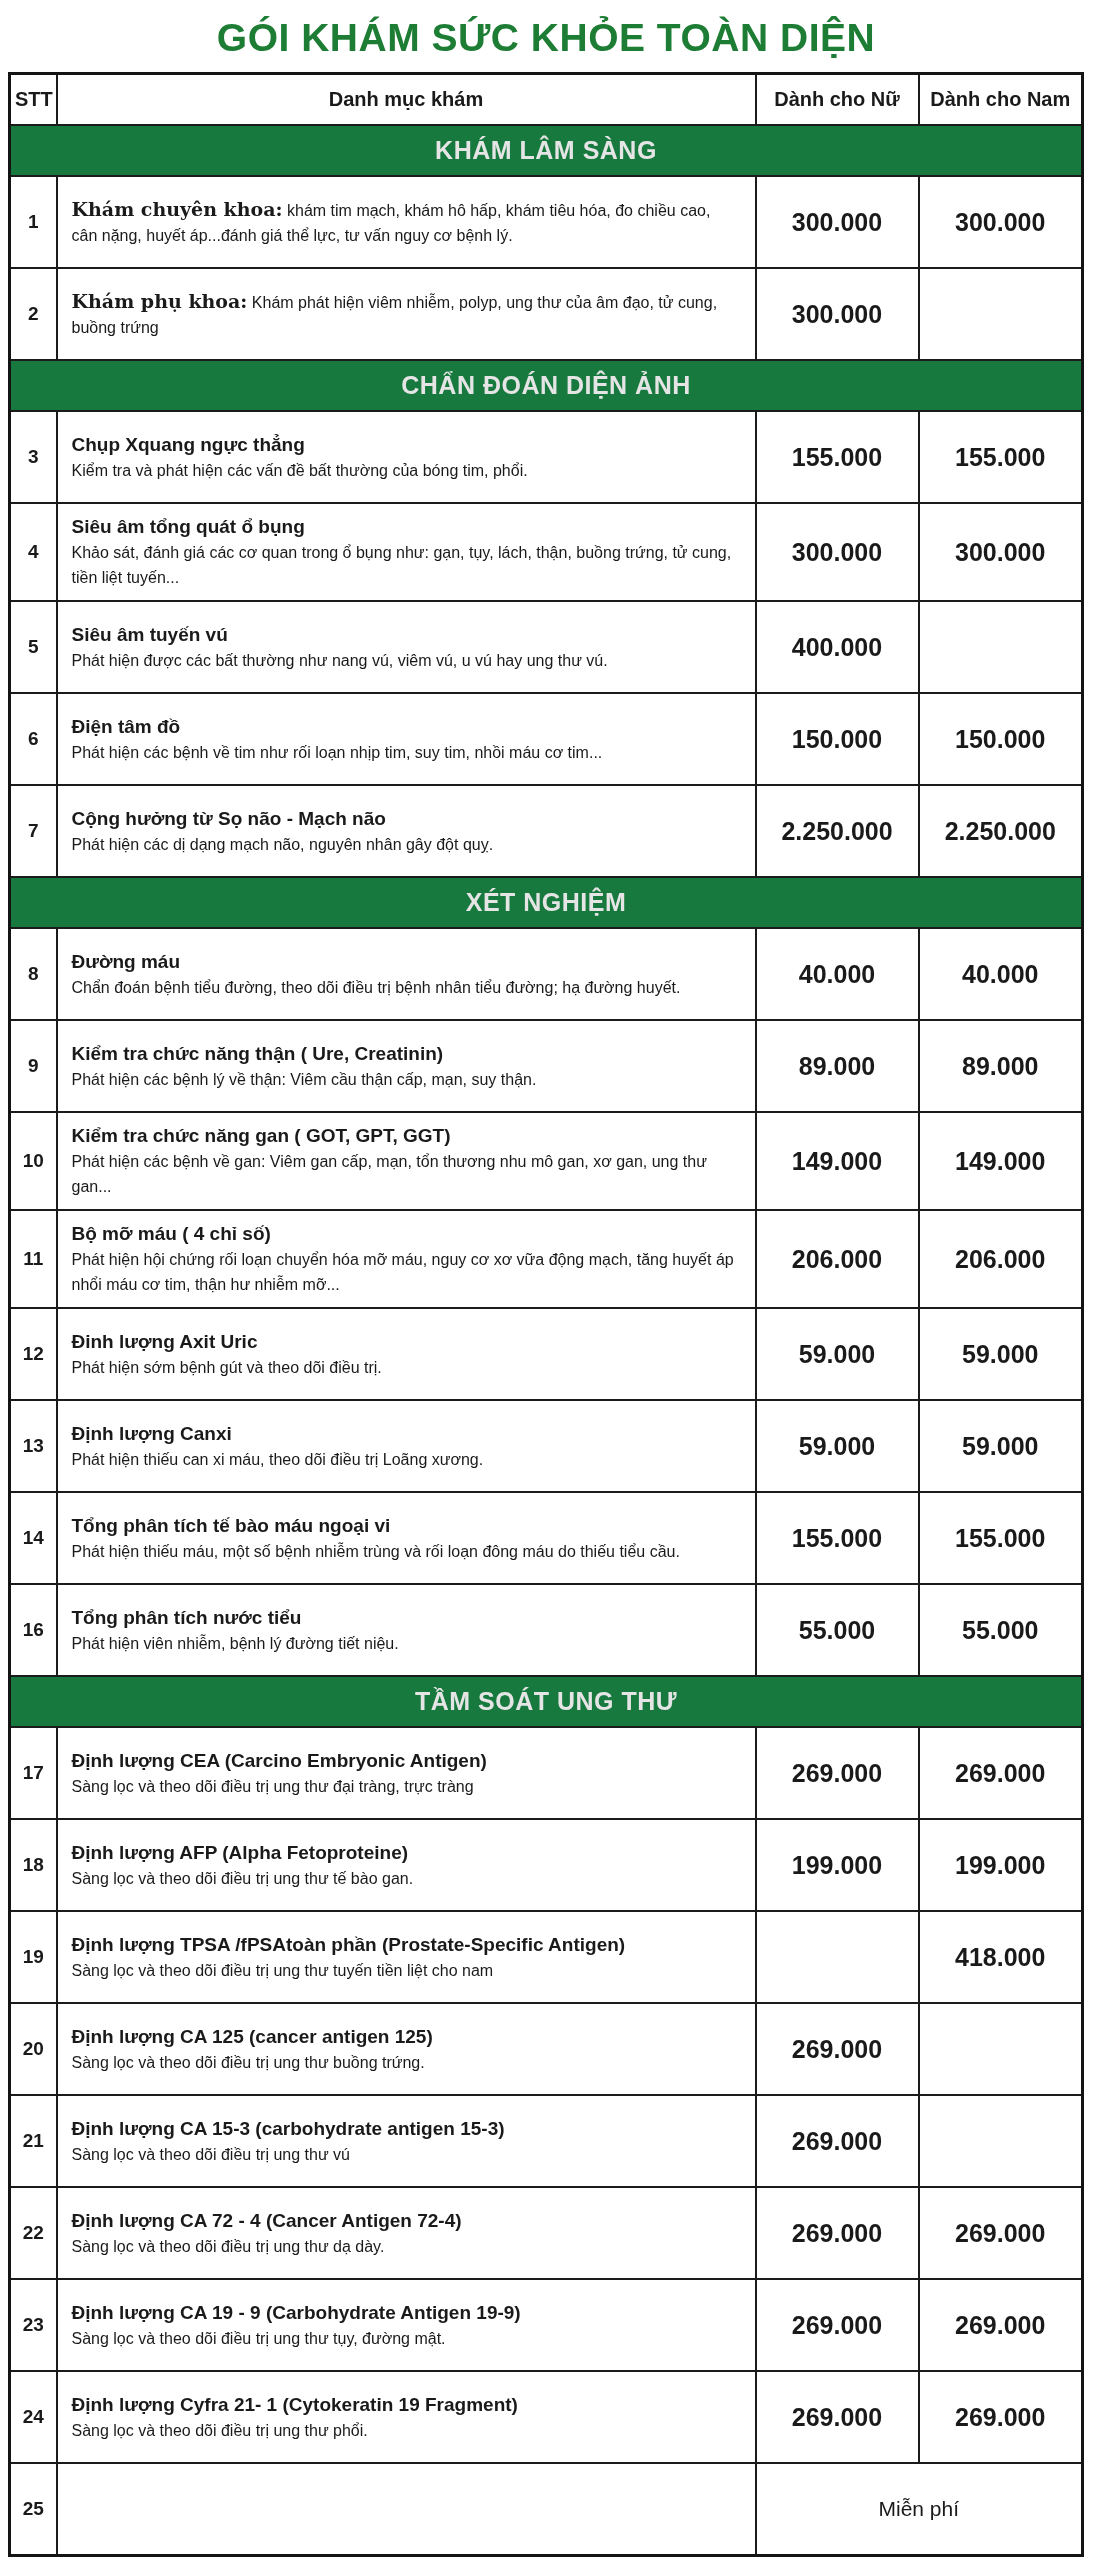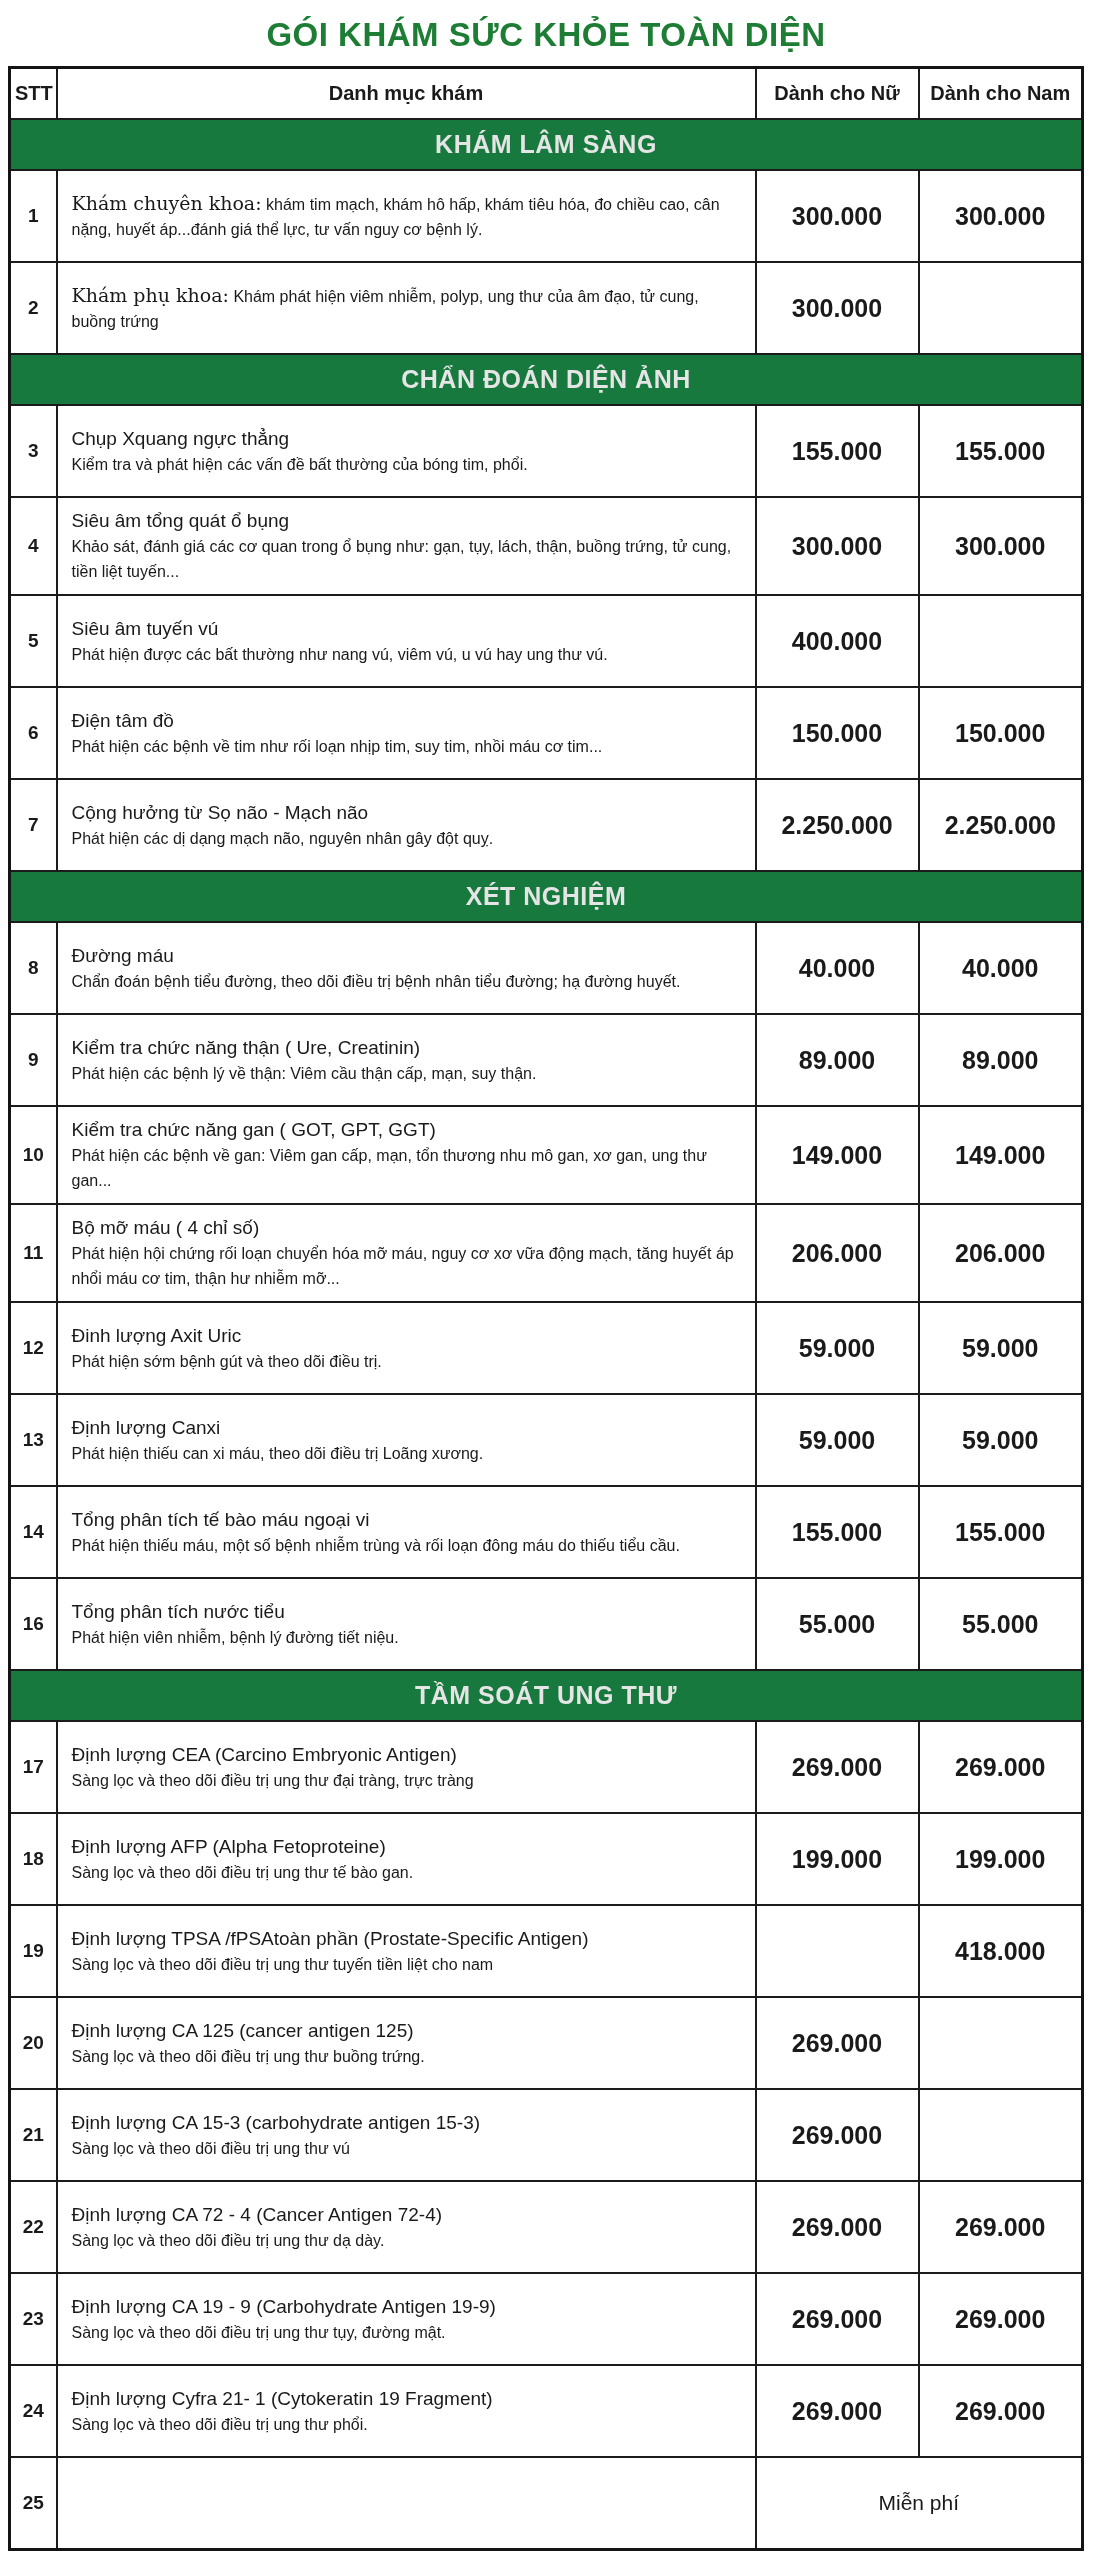--- a/index.html
+++ b/index.html
@@ -8,21 +8,21 @@
     background: #ffffff;
     color: #1a1a1a;
     font-family: "Liberation Sans", sans-serif;
   }
   .page { padding-top: 10px; }
   h1.page-title {
     width: 1076px;
     margin: 6px 0 12px 8px;
     text-align: center;
     color: #1e7d34;
-    font-size: 33px;
+    font-size: 39px;
     font-weight: 800;
     letter-spacing: 0.5px;
   }
   table.price-table {
     border-collapse: collapse;
     width: 1076px;
     margin-left: 8px;
     border: 3px solid #141414;
     table-layout: fixed;
   }
@@ -50,21 +50,21 @@
   }
   tr.item-row > td { height: 70px; vertical-align: middle; }
   td.stt {
     text-align: center;
     font-weight: 700;
     font-size: 19px;
   }
   td.cat { padding: 10px 14px; }
   .nm {
     display: block;
-    font-weight: 400;
+    font-weight: 700;
     font-size: 19px;
     line-height: 26px;
   }
   .nm.serif { font-family: "DejaVu Serif", serif; }
   .ds {
     display: block;
     font-size: 16px;
     line-height: 25px;
   }
   .ds:empty { display: none; }

